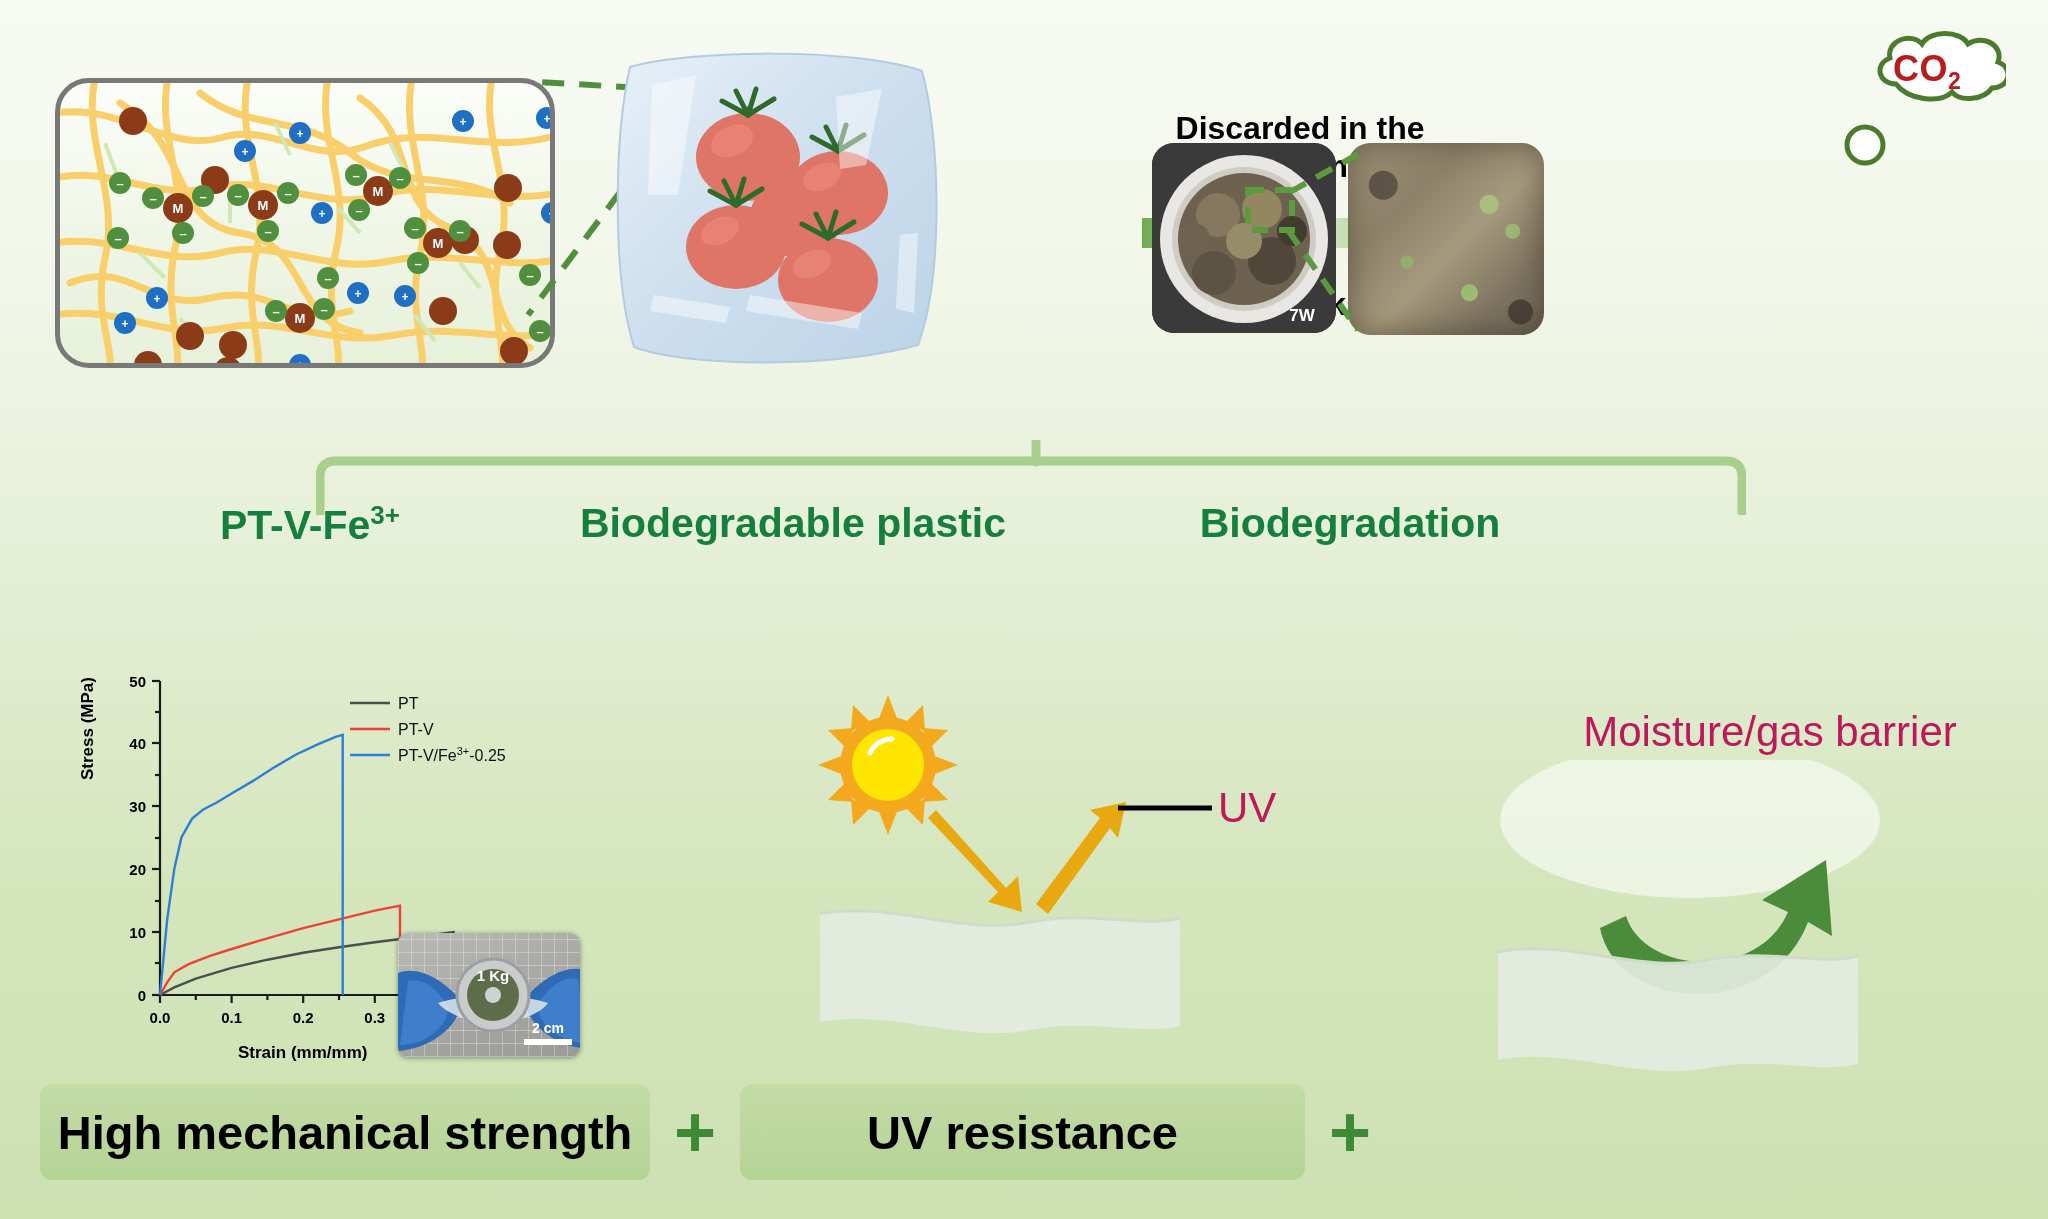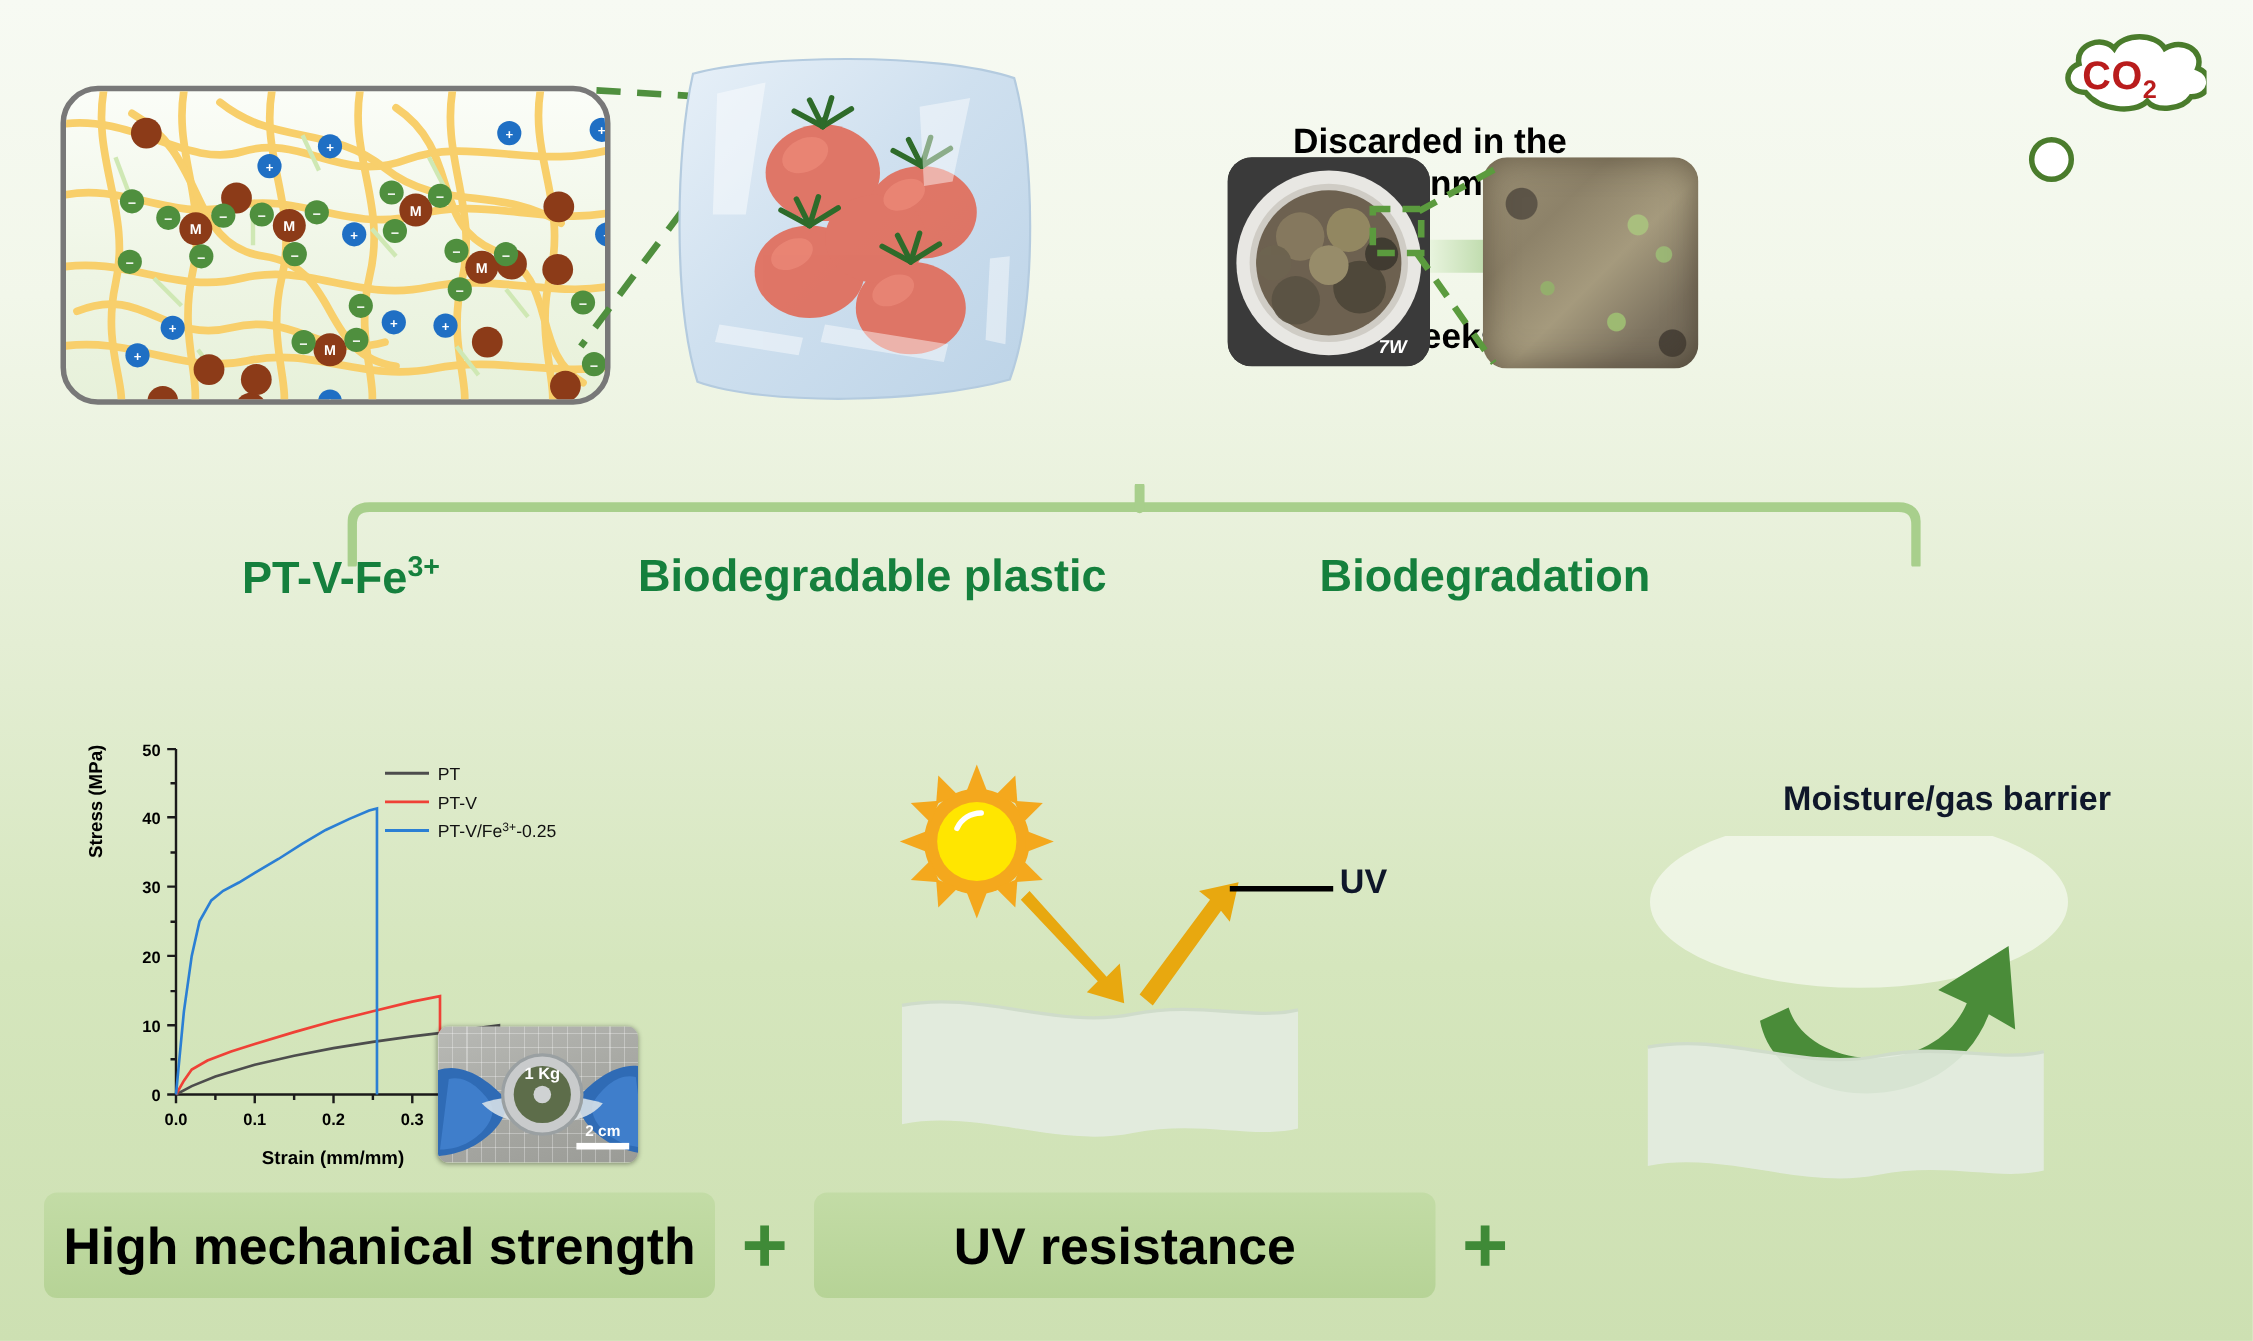--- a/index.html
+++ b/index.html
@@ -31,21 +31,21 @@
   #bag-wrap { left: 600px; top: 45px; width: 360px; height: 330px; }
 
   
   #discard-arrow-wrap { left: 1140px; top: 110px; width: 320px; height: 200px; }
   .arrow-caption {
     font-weight: bold; font-size: 32px; text-align: center; line-height: 1.18; color:#000;
   }
 
   
   .photo-card { border-radius: 22px; overflow: hidden; position: absolute; }
-  #petri-photo { left: 1116px; top: 143px; width: 184px; height: 190px; background:#3b3b3b;font-style:italic; }
+  #petri-photo { left: 1152px; top: 143px; width: 184px; height: 190px; background:#3b3b3b; }
   #soil-photo  { left: 1348px; top: 143px; width: 196px; height: 192px;
                  background:
                    radial-gradient(circle at 72% 32%, #a9bf7e 0 9px, transparent 10px),
                    radial-gradient(circle at 84% 46%, #9cb776 0 7px, transparent 8px),
                    radial-gradient(circle at 62% 78%, #9dba72 0 8px, transparent 9px),
                    radial-gradient(circle at 30% 62%, #94ae6c 0 6px, transparent 7px),
                    radial-gradient(circle at 18% 22%, #5d5548 0 14px, transparent 15px),
                    radial-gradient(circle at 88% 88%, #4a4339 0 12px, transparent 13px),
                    linear-gradient(135deg,#9c9176 0%,#8d8269 30%,#a59a7d 55%,#7d7360 80%,#6b6354 100%);
                  box-shadow: inset 0 0 30px rgba(60,50,35,.55);}
@@ -67,21 +67,21 @@
     border-radius: 10px; overflow:hidden;
     background:
       repeating-linear-gradient(0deg, rgba(255,255,255,.30) 0 1px, transparent 1px 13px),
       repeating-linear-gradient(90deg, rgba(255,255,255,.30) 0 1px, transparent 1px 13px),
       linear-gradient(160deg,#b9bab6 0%,#a9aaa5 45%,#9a9b96 100%);
     box-shadow: 0 1px 5px rgba(0,0,0,.4);
   }
 
   
   #uv-section { left: 760px; top: 660px; width: 560px; height: 380px; }
-  .film-cap { font-weight: bold; font-size: 31px; line-height:1.16; color:#0f172a; }
+  .film-cap { font-weight: normal; font-size: 42px; line-height:1.16; color:#be185d; }
 
   
   #barrier-section { left: 1440px; top: 660px; width: 560px; height: 380px; }
 
   
   #bottom-row { left: 40px; top: 1078px; width: 1656px; height: 108px;
                 display:flex; align-items:center; gap: 24px; }
   .bottom-pill {
     background: linear-gradient(to bottom,#c3dca6,#b6d396);
     border-radius: 12px; height: 96px; display:flex; align-items:center;

